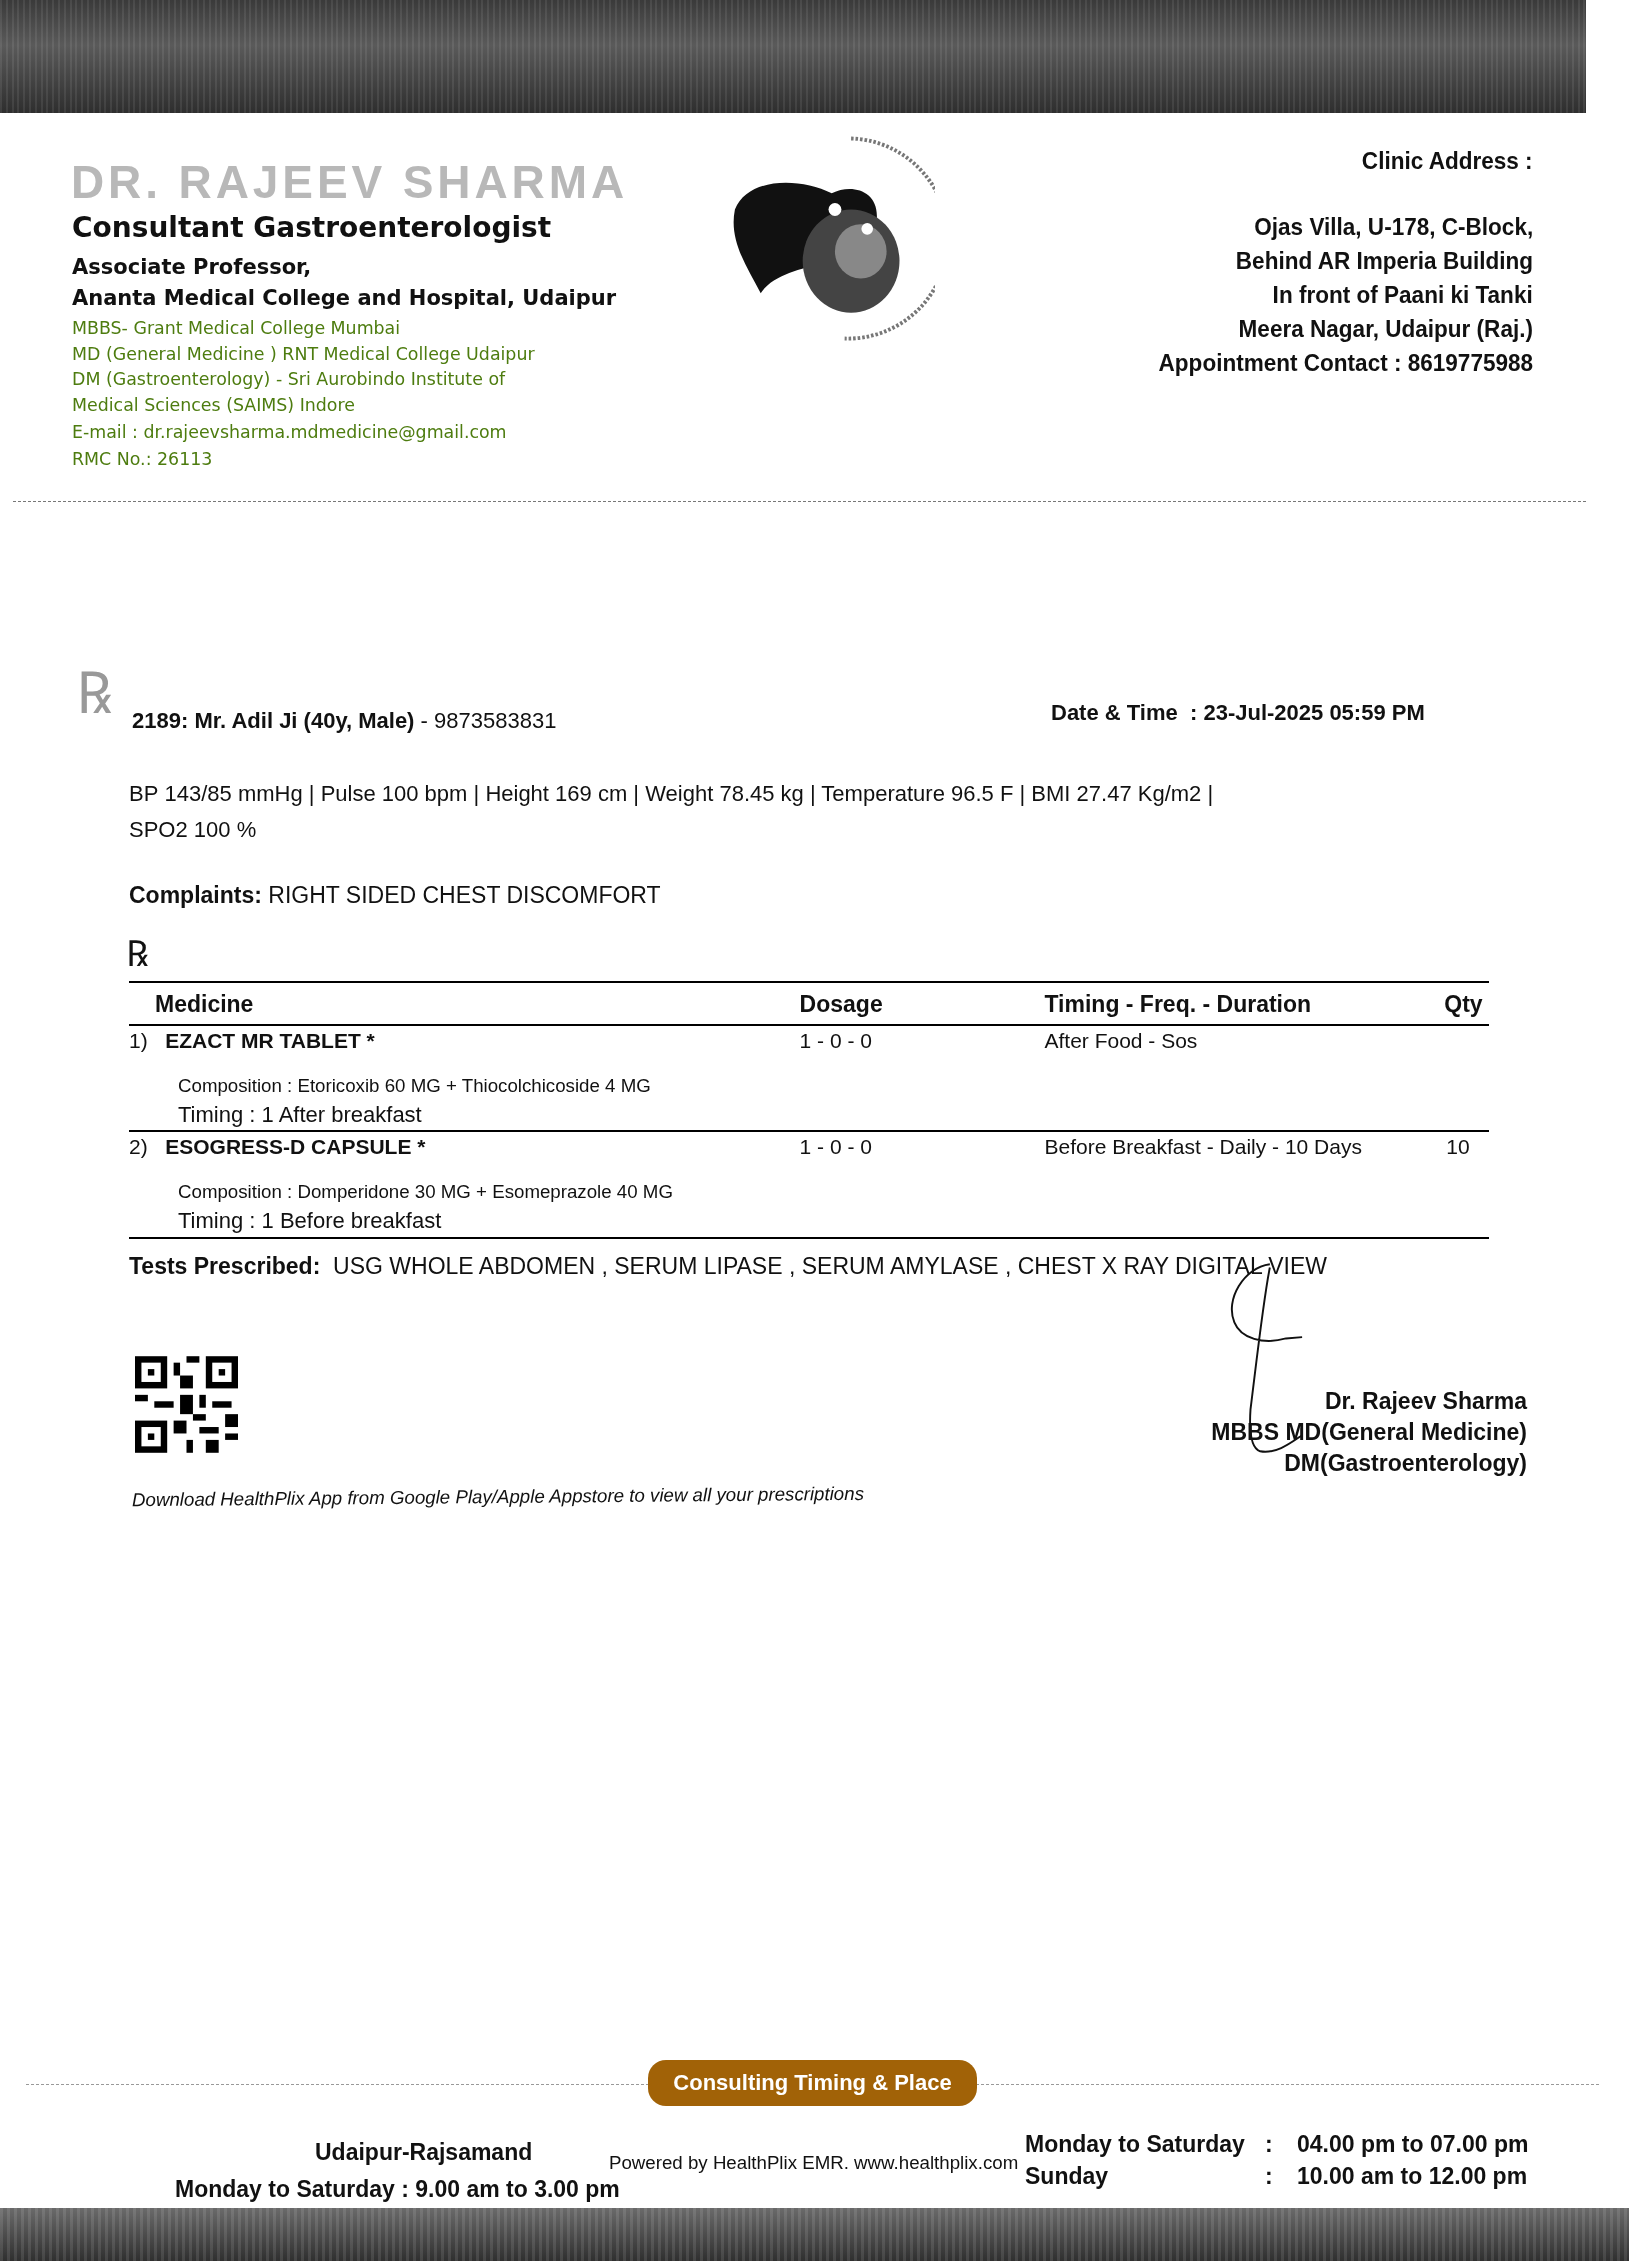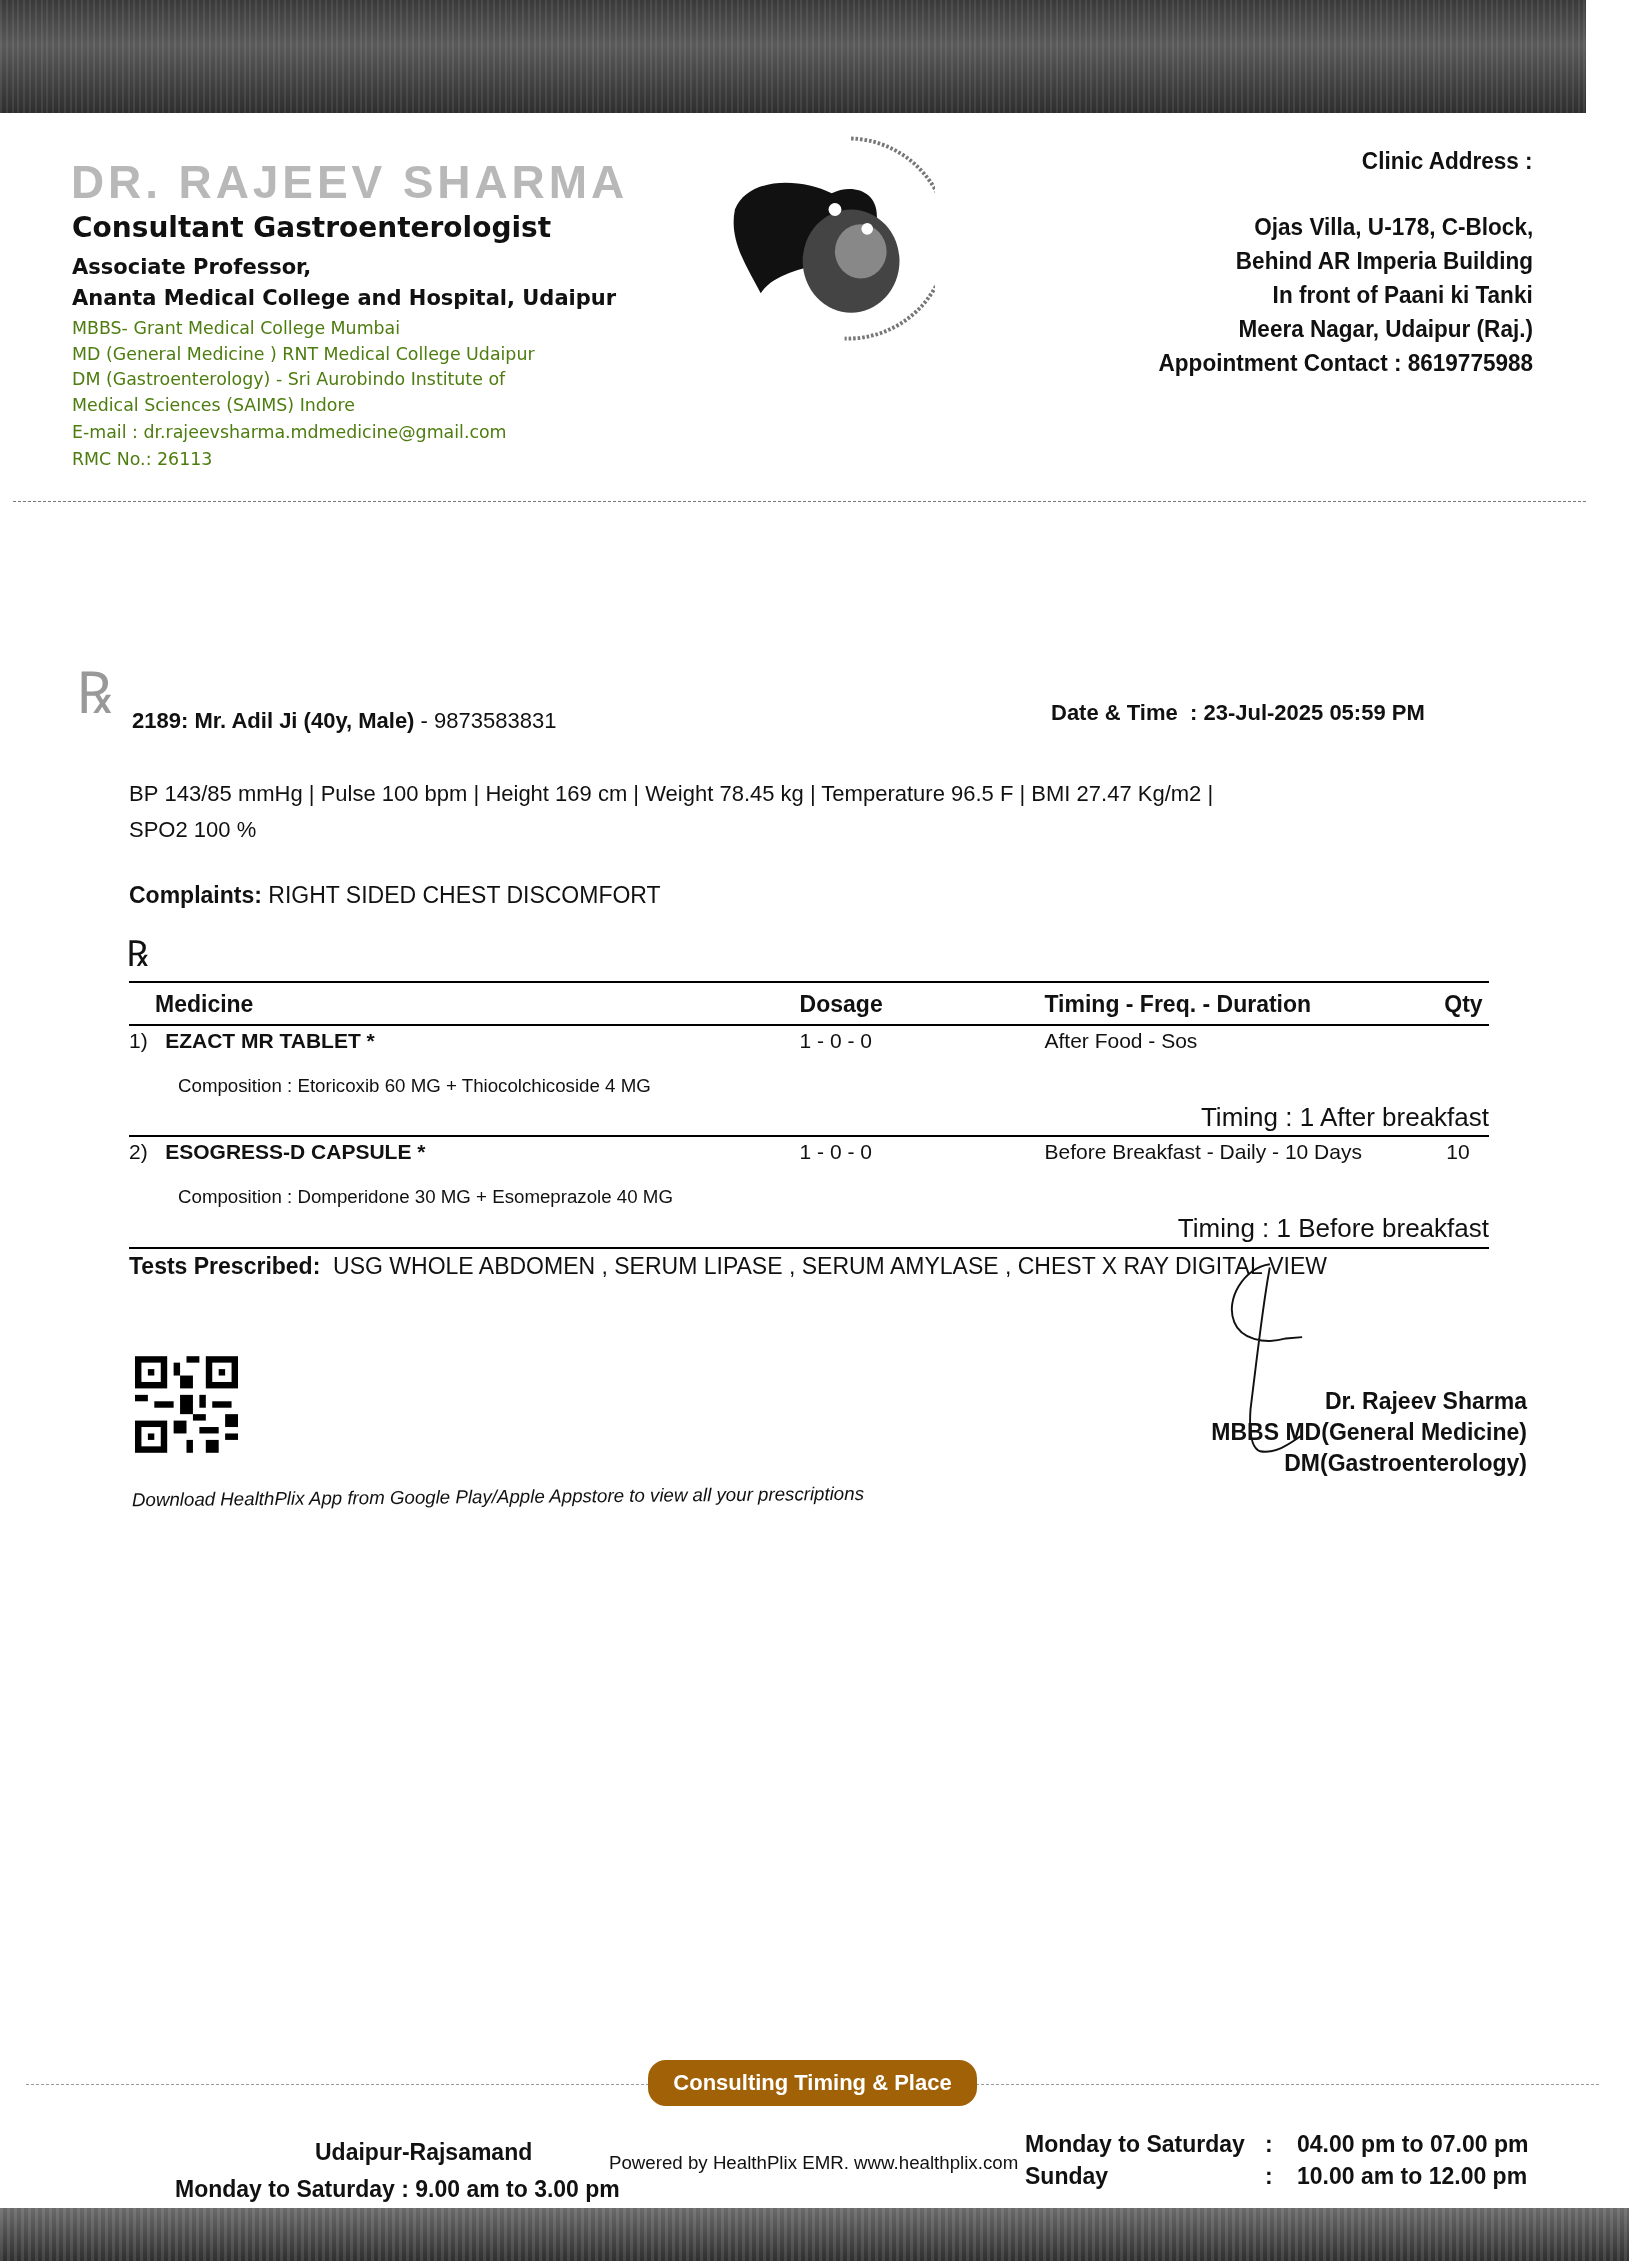--- a/index.html
+++ b/index.html
@@ -22,21 +22,21 @@
   .datetime { left:1051px; top:700px; font-size:22px; font-weight:bold; }
   .vitals { left:129px; top:776px; font-size:22px; line-height:36px; }
   .vitals b { font-weight:normal; }
   .complaints { left:129px; top:882px; font-size:23px; }
   table.rx { position:absolute; left:129px; top:981px; width:1360px; border-collapse:collapse; font-size:21px; }
   table.rx th { text-align:left; font-weight:bold; padding:7.7px 0 6.4px 0; border-top:2.6px solid #000; border-bottom:2.6px solid #000; font-size:23px; }
   table.rx td { vertical-align:top; padding:2.6px 0; }
   .med-row td { padding-top:7.7px; }
   .med-end td { border-bottom:2.6px solid #000; padding-bottom:3.9px; }
   .comp { font-size:18.7px; padding-left:49px !important; }
-  .timing { font-size:26px; padding-left:49px !important;text-align:right; }
+  .timing { font-size:22px; padding-left:49px !important; }
   .tests { left:129px; top:1253px; font-size:23px; }
   .tests b { font-weight:bold; }
   .qr { left:135px; top:1356px; width:103px; height:97px; }
   .sig { left:1173px; top:1261px; width:155px; height:200px; }
   .sig-name { right:103px; top:1386px; text-align:right; font-weight:bold; font-size:23px; line-height:31px; }
   .download { left:132px; top:1486px; font-size:18.7px; font-style:italic; transform:rotate(-0.5deg); }
   .footer-line { left:26px; width:1573px; top:2084px; border-top:1.3px dashed #999; }
   .consult-badge { left:648px; top:2060px; width:329px; height:46px; border-radius:18px; background:#a16207; color:#fff; font-weight:bold; font-size:22px; display:flex; align-items:center; justify-content:center; }
   .foot-bold { font-weight:bold; font-size:23px; }
   .bottom-band { left:0; top:2208px; width:1630px; height:53px; background:linear-gradient(180deg,#6a6a6a,#2f2f2f); }

